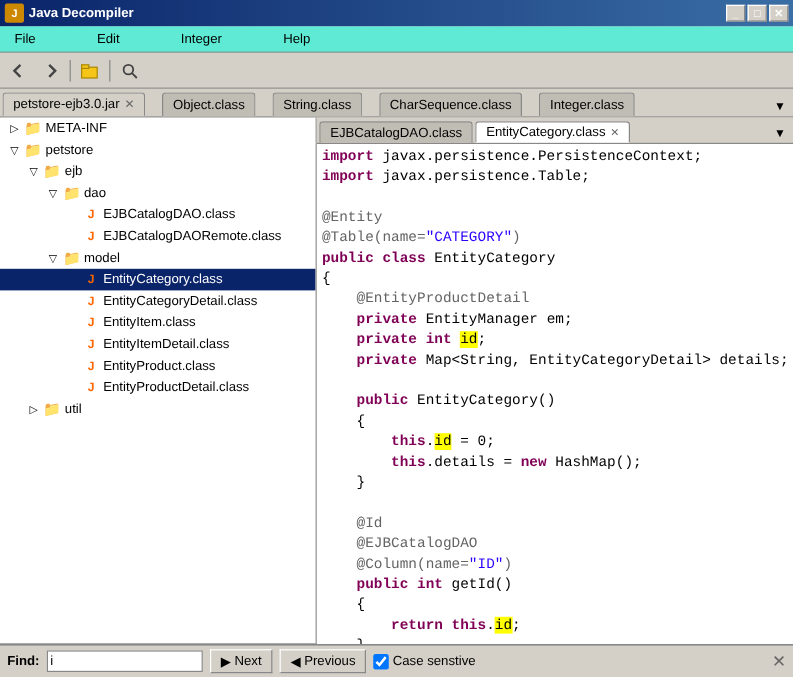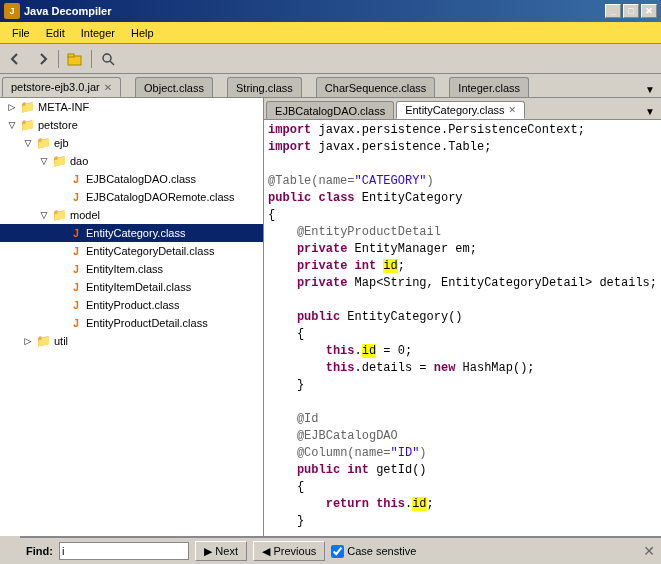--- a/index.html
+++ b/index.html
@@ -56,28 +56,29 @@
       cursor: pointer;
       display: flex;
       align-items: center;
       justify-content: center;
       font-size: 9px;
       font-family: Arial, sans-serif;
     }
 
     
     .menu-bar {
-      background: #fde047;
+      background: #5eead4;
       height: 22px;
       display: flex;
       align-items: center;
       padding: 0 4px;
       border-bottom: 1px solid #888;
       font-family: Arial, sans-serif;
       font-size: 11px;
+      gap: 35px;
     }
     .menu-item {
       padding: 2px 8px;
       cursor: pointer;
     }
 
     
     .toolbar {
       background: #d4d0c8;
       height: 30px;
@@ -267,21 +268,20 @@
     .find-bar {
       height: 28px;
       background: #d4d0c8;
       display: flex;
       align-items: center;
       padding: 0 6px;
       border-top: 2px solid #888;
       font-family: Arial, sans-serif;
       font-size: 11px;
       gap: 6px;
-      margin-left: 20px;
     }
     .find-label {
       font-weight: bold;
     }
     .find-input {
       height: 18px;
       width: 130px;
       border: 1px solid #888;
       padding: 0 2px;
       font-size: 11px;
@@ -500,20 +500,21 @@
         <span>EntityCategory.class</span>
         <span class="code-tab-close">✕</span>
       </div>
       <div class="code-tab-dropdown">▼</div>
     </div>
 
     <div class="code-content">
       <span class="code-line"><span class="kw">import</span> javax.persistence.PersistenceContext;</span>
       <span class="code-line"><span class="kw">import</span> javax.persistence.Table;</span>
       <span class="code-line"> </span>
+      <span class="code-line"><span class="ann">@Entity</span></span>
       <span class="code-line"><span class="ann">@Table(name=<span class="str">"CATEGORY"</span>)</span></span>
       <span class="code-line"><span class="kw">public</span> <span class="kw">class</span> EntityCategory</span>
       <span class="code-line">{</span>
       <span class="code-line">    <span class="ann">@EntityProductDetail</span></span>
       <span class="code-line">    <span class="kw">private</span> EntityManager em;</span>
       <span class="code-line">    <span class="kw">private</span> <span class="kw">int</span> <span class="hl">id</span>;</span>
       <span class="code-line">    <span class="kw">private</span> Map&lt;String, EntityCategoryDetail&gt; details;</span>
       <span class="code-line"> </span>
       <span class="code-line">    <span class="kw">public</span> EntityCategory()</span>
       <span class="code-line">    {</span>

